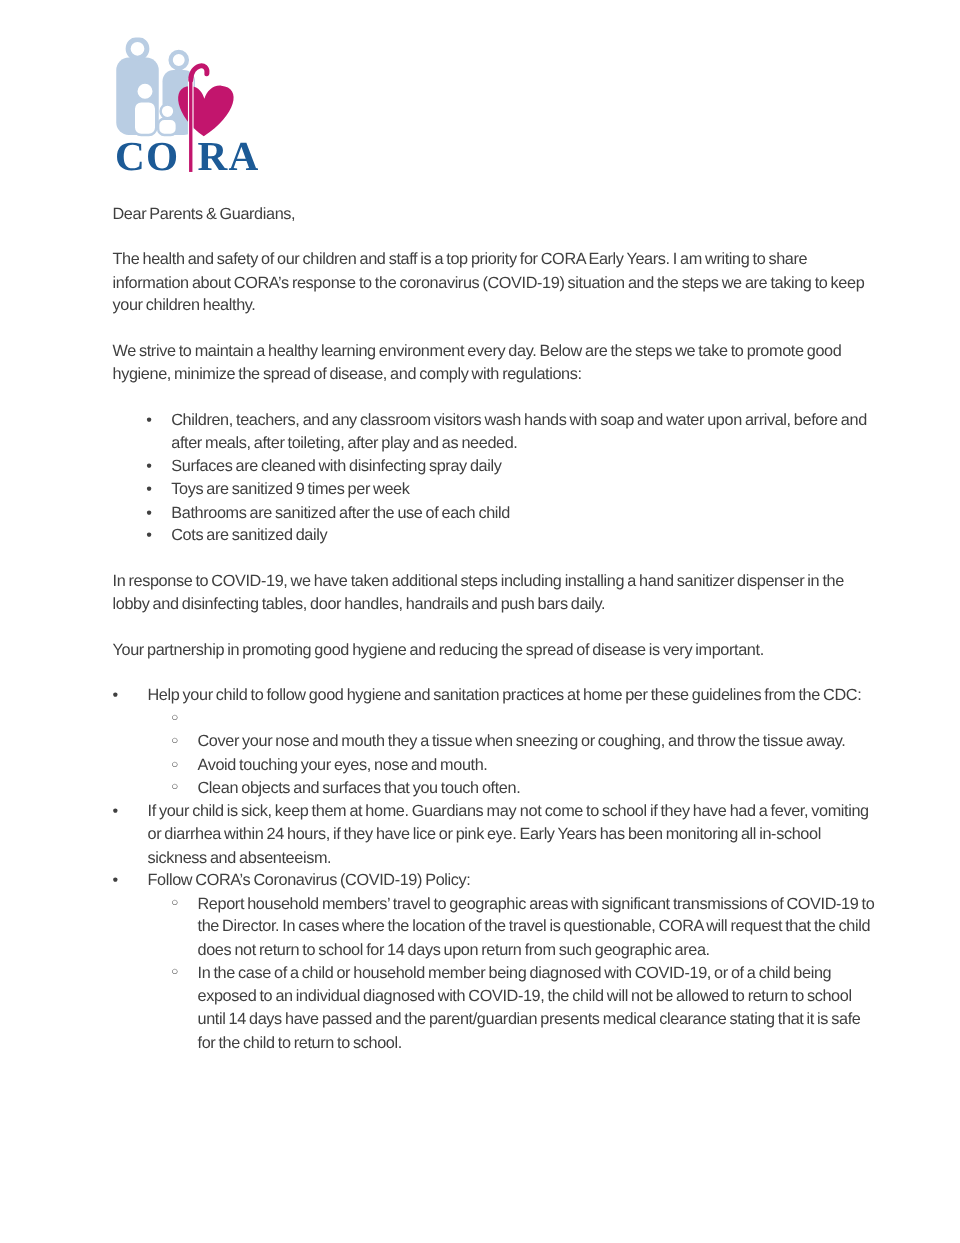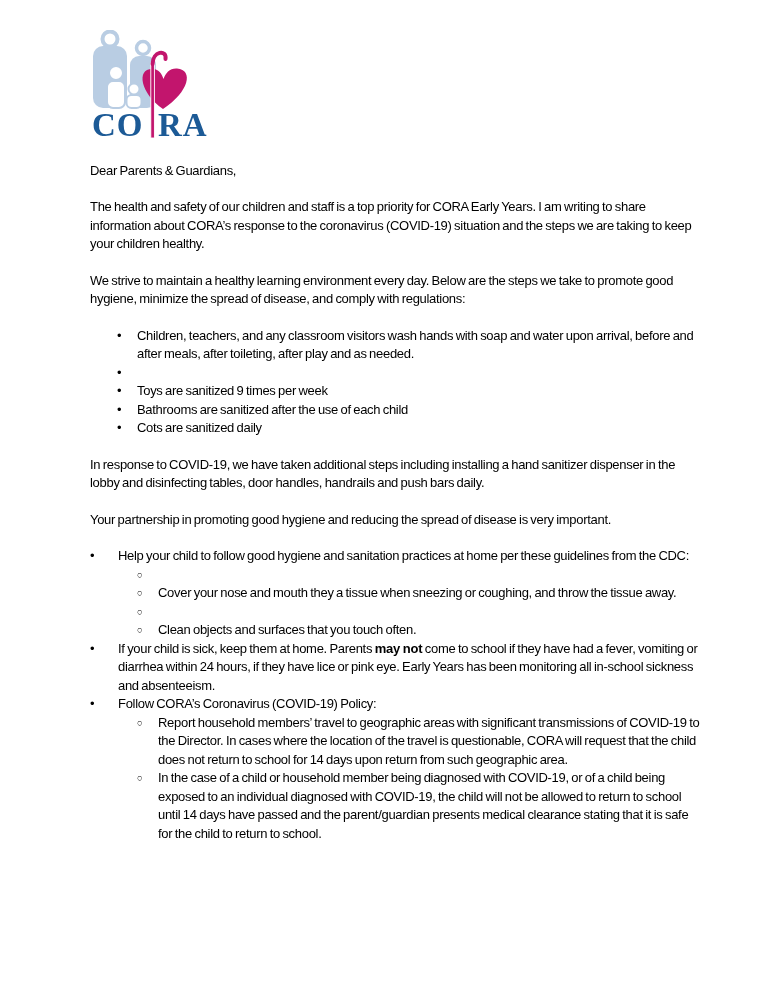--- a/index.html
+++ b/index.html
@@ -8,35 +8,35 @@
     width:768px; height:994px;
     box-sizing:border-box;
     padding:30px 66px 0 90px;
     background:#ffffff;
     overflow:hidden;
     font-family:"Liberation Sans", sans-serif;
     font-size:13px;
     line-height:18.5px;
     letter-spacing:-0.3px;
     word-spacing:-0.8px;
-    color:#000000;
+    color:#404040;
   }
   .content { width:612px; }
   .logo-wrap { margin:0 0 14px 0; }
   p { margin:0 0 18px 0; }
   ul { list-style:none; margin:0; padding:0; }
   li { display:flex; align-items:flex-start; }
   .l1 { margin:0 0 18px 0; }
   .l1 > li { padding-left:27px; }
   .l1 .m { flex:none; width:20px; }
   .l2 > li.top .m { flex:none; width:28px; }
   .l2 > li.sub { padding-left:47px; }
   .l2 > li.sub .m { flex:none; width:21px; font-size:9.5px; line-height:18.5px; }
   .u { }
-  b { font-weight:bold; letter-spacing:-0.2px; }
+  b { font-weight:normal; letter-spacing:-0.2px; }
   .wordmark { font-family:"Liberation Serif", serif; font-weight:bold; }
 </style>
 </head>
 <body>
 
 <div class="page">
 
   <div class="logo-wrap">
     <svg width="118" height="112" viewBox="0 0 118 112">
       <g>
@@ -66,20 +66,21 @@
 
     <p>We strive to maintain a healthy learning environment every day. Below are the steps we take to promote good hygiene, minimize the spread of disease, and comply with regulations:</p>
 
     <ul class="l1">
       <li>
         <span class="m">•</span>
         <span>Children, teachers, and any classroom visitors wash hands with soap and water upon arrival, before and after meals, after toileting, after play and as needed.</span>
       </li>
       <li>
         <span class="m">•</span>
+        <span>Surfaces are cleaned with disinfecting spray daily</span>
       </li>
       <li>
         <span class="m">•</span>
         <span>Toys are sanitized 9 times per week</span>
       </li>
       <li>
         <span class="m">•</span>
         <span>Bathrooms are sanitized after the use of each child</span>
       </li>
       <li>
@@ -100,29 +101,30 @@
       </li>
       <li class="sub">
         <span class="m">○</span>
       </li>
       <li class="sub">
         <span class="m">○</span>
         <span>Cover your nose and mouth they a tissue when sneezing or coughing, and throw the tissue away.</span>
       </li>
       <li class="sub">
         <span class="m">○</span>
+        <span>Avoid touching your eyes, nose and mouth.</span>
       </li>
       <li class="sub">
         <span class="m">○</span>
         <span>Clean objects and surfaces that you touch often.</span>
       </li>
 
       <li class="top">
         <span class="m">•</span>
-        <span><span class="u">If your child is sick, keep them at home</span><span>. Parents </span><b>may not</b><span> come to school if they have had a fever, vomiting or diarrhea within 24 hours, if they have lice or pink eye. Early Years has been monitoring all in-school sickness and absenteeism.</span></span>
+        <span><span class="u">If your child is sick, keep them at home</span><span>. Guardians </span><b>may not</b><span> come to school if they have had a fever, vomiting or diarrhea within 24 hours, if they have lice or pink eye. Early Years has been monitoring all in-school sickness and absenteeism.</span></span>
       </li>
 
       <li class="top">
         <span class="m">•</span>
         <span><span class="u">Follow CORA’s Coronavirus (COVID-19) Policy:</span><span></span></span>
       </li>
       <li class="sub">
         <span class="m">○</span>
         <span>Report household members’ travel to geographic areas with significant transmissions of COVID-19 to the Director.  In cases where the location of the travel is questionable, CORA will request that the child does not return to school for 14 days upon return from such geographic area.</span>
       </li>

